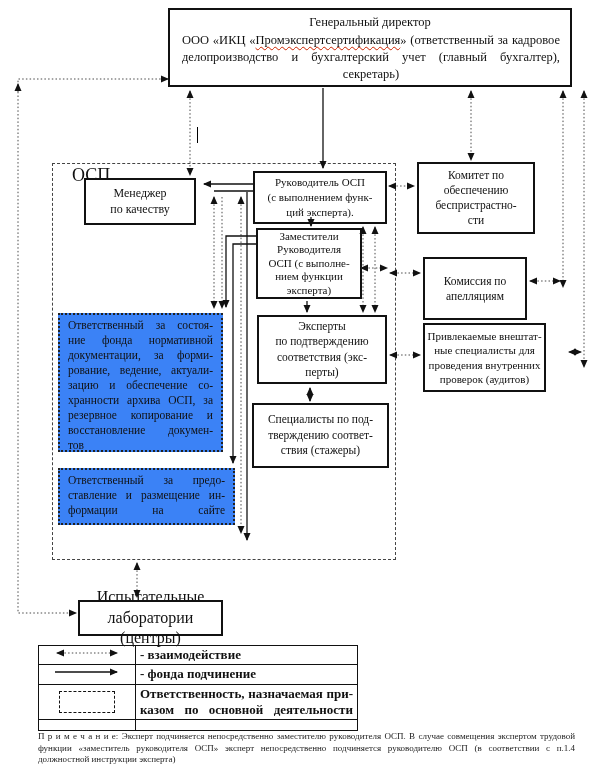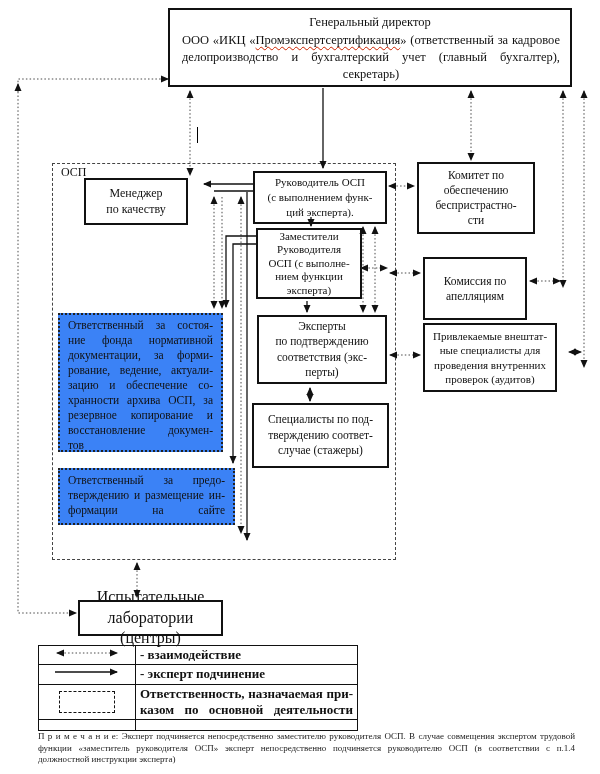--- a/index.html
+++ b/index.html
@@ -17,21 +17,21 @@
   .dashedbox{
     position:absolute;background:#3b82f6;border:2px dotted #222;
     box-sizing:border-box;white-space:pre-line;
     text-align:justify;text-align-last:justify;
     padding:3px 8px 0 8px;line-height:15px;font-size:11.5px;
   }
   #osp-frame{
     position:absolute;left:52px;top:163px;width:344px;height:397px;
     border:1px dashed #444;box-sizing:border-box;background:transparent;
   }
-  #osp-label{position:absolute;left:8px;top:1px;font-size:12px;}
+  #osp-label{position:absolute;left:19px;top:1px;font-size:18px;}
   #top-box{position:absolute;left:168px;top:8px;width:404px;height:79px;
     border:2px solid #111;box-sizing:border-box;background:#fff;}
   #top-box .t{ text-align:center;font-size:12.5px;margin-top:5px;}
   #top-box .b{ text-align:justify;text-align-last:center;font-size:12.5px;
     line-height:17px;padding:2px 10px 0 12px;}
   .wavy{text-decoration:underline wavy #cc2200;text-decoration-skip-ink:none;
     text-underline-offset:2px;text-decoration-thickness:1px;}
   svg.layer{position:absolute;left:0;top:0;pointer-events:none;}
   .dot{stroke:#4a4a4a;stroke-width:1;stroke-dasharray:1.5 2.2;fill:none;}
   .sol{stroke:#111;stroke-width:1.3;fill:none;}
@@ -65,61 +65,61 @@
 
   <div id="top-box">
     <div class="t">Генеральный директор</div>
     <div class="b"><span>ООО «ИКЦ «</span><span class="wavy">Промэкспертсертификация</span><span>» (ответственный за кадровое делопроизводство и бухгалтерский учет (главный бухгалтер), секретарь)</span></div>
   </div>
 
   <div id="osp-frame">
     <div id="osp-label">ОСП</div>
   </div>
 
-  <div class="box" style="left:84px;top:178px;width:104px;height:47px;font-size:12px">Менеджер
+  <div class="box" style="left:84px;top:178px;width:112px;height:47px;font-size:12px">Менеджер
 по качеству</div>
   <div class="box" style="left:253px;top:171px;width:134px;height:53px;font-size:11px;line-height:15px">Руководитель ОСП
 (с выполнением функ-
 ций эксперта).</div>
   <div class="box" style="left:256px;top:228px;width:106px;height:71px;font-size:11px;line-height:13.5px">Заместители
 Руководителя
 ОСП (с выполне-
 нием функции
 эксперта)</div>
   <div class="box" style="left:257px;top:315px;width:130px;height:69px;font-size:11.5px;line-height:15.5px">Эксперты
 по подтверждению
 соответствия (экс-
 перты)</div>
   <div class="box" style="left:252px;top:403px;width:137px;height:65px;font-size:11.5px;line-height:15.5px">Специалисты по под-
 тверждению соответ-
-случае (стажеры)</div>
+ствия (стажеры)</div>
   <div class="box" style="left:417px;top:162px;width:118px;height:72px;font-size:11.5px;line-height:15px">Комитет по
 обеспечению
 беспристрастно-
 сти</div>
   <div class="box" style="left:423px;top:257px;width:104px;height:63px;font-size:11.5px">Комиссия по
 апелляциям</div>
-  <div class="box" style="left:423px;top:323px;width:134px;height:69px;font-size:11px;line-height:14.5px">Привлекаемые внештат-
+  <div class="box" style="left:423px;top:323px;width:123px;height:69px;font-size:11px;line-height:14.5px">Привлекаемые внештат-
 ные специалисты для
 проведения внутренних
 проверок (аудитов)</div>
   <div class="box" style="left:78px;top:600px;width:145px;height:36px;font-size:16px">Испытательные
 лаборатории (центры)</div>
 
   <div class="dashedbox" style="left:58px;top:313px;width:165px;height:139px">Ответственный за состоя-
 ние фонда нормативной
 документации, за форми-
 рование, ведение, актуали-
 зацию и обеспечение со-
 хранности архива ОСП, за
 резервное копирование и
 восстановление докумен-
 тов</div>
   <div class="dashedbox" style="left:58px;top:468px;width:177px;height:57px">Ответственный за предо-
-тверждению и размещение ин-
+ставление и размещение ин-
 формации на сайте</div>
 
   <div id="caret"></div>
 
   <svg class="layer" width="600" height="774">
 
     <polyline class="dot" points="168,79 18,79 18,613 76,613" marker-start="url(#ah)" marker-end="url(#ah)"></polyline>
     <line class="dot" x1="18" y1="92" x2="18" y2="84" marker-end="url(#ah)"></line>
 
     <line class="dot" x1="190" y1="91" x2="190" y2="175" marker-start="url(#ah)" marker-end="url(#ah)"></line>
@@ -172,21 +172,21 @@
             </svg>
         </td>
         <td>- взаимодействие</td>
       </tr>
       <tr>
         <td class="sym">
           <svg width="76" height="12">
               <line class="sol" x1="6" y1="6" x2="68" y2="6" marker-end="url(#ah)"></line>
             </svg>
         </td>
-        <td>- эксперт подчинение</td>
+        <td>- фонда подчинение</td>
       </tr>
       <tr>
         <td class="sym">
             <div class="dashrect"></div>
           </td>
         <td class="lbl">Ответственность, назначаемая при-
 казом по основной деятельности</td>
       </tr>
       <tr class="r4">
           <td class="sym"></td>

